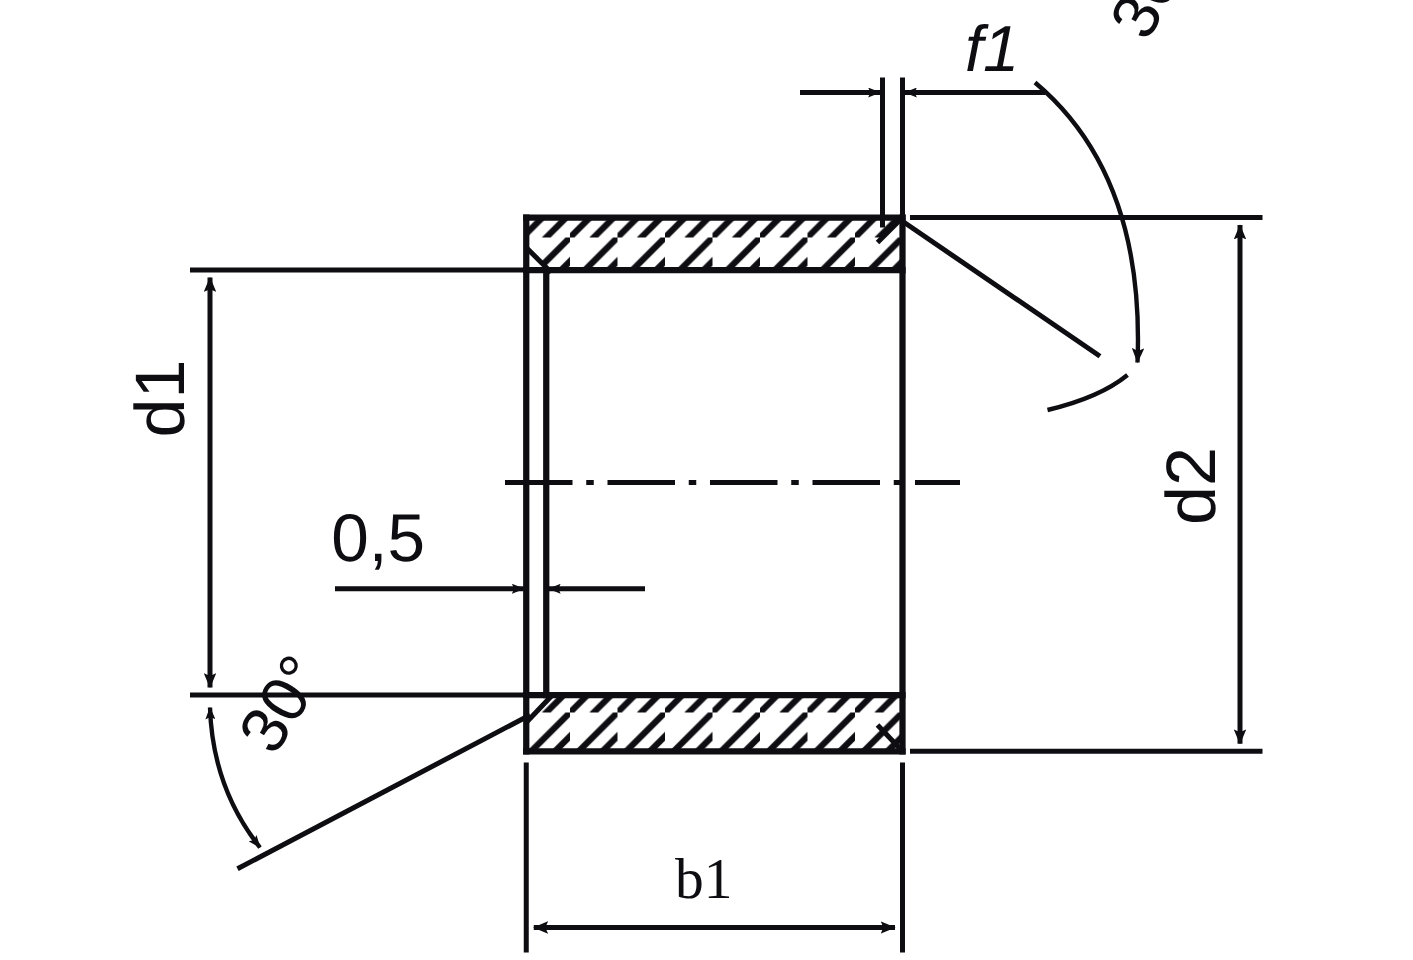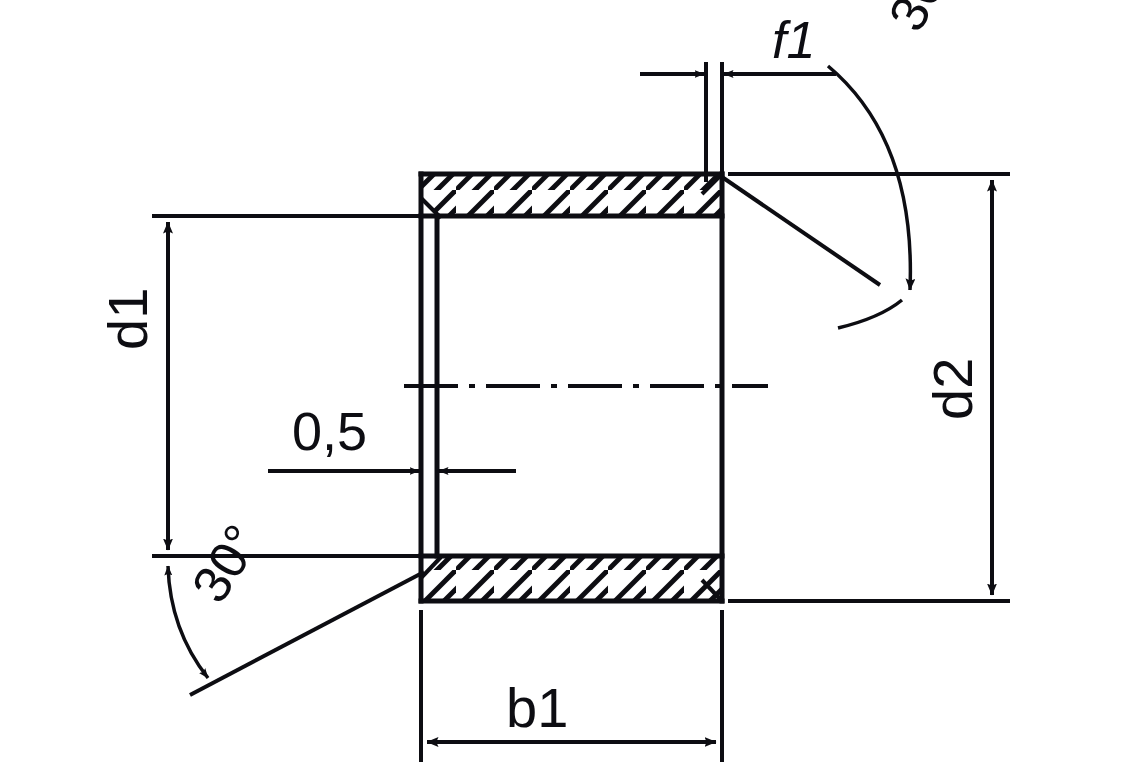--- a/index.html
+++ b/index.html
@@ -14,23 +14,23 @@
   .lbl{
     position:absolute;
     font-family:"Liberation Sans", sans-serif;
     color:#0d0d12;
     white-space:nowrap;
     line-height:1;
     user-select:none;
   }
   .lbl-d1{ font-size:56px; left:100px; top:350px; transform:rotate(-90deg); transform-origin:left top;}
   .lbl-d2{ font-size:56px; left:925px; top:420px; transform:rotate(-90deg); transform-origin:left top;}
-  .lbl-b1{ font-size:56px; left:506px; top:680px;}
+  .lbl-b1{ font-size:46px; left:540px; top:680px;font-family:Liberation Serif, serif;}
   .lbl-f1{ font-size:52px; left:772px; top:14px;font-style:italic;}
-  .lbl-05{ font-size:54px; left:292px; top:404px;}
+  .lbl-05{ font-size:54px; left:265px; top:404px;}
   .lbl-30a{ font-size:52px; left:183px; top:583px; transform:rotate(-58deg); transform-origin:left top;}
   .lbl-30b{ font-size:52px; left:880px; top:14px; transform:rotate(-62deg); transform-origin:left top;}
 </style>
 </head>
 <body>
 
 <div id="stage">
 
   <svg width="1130" height="768" viewBox="0 0 1130 768">
 

